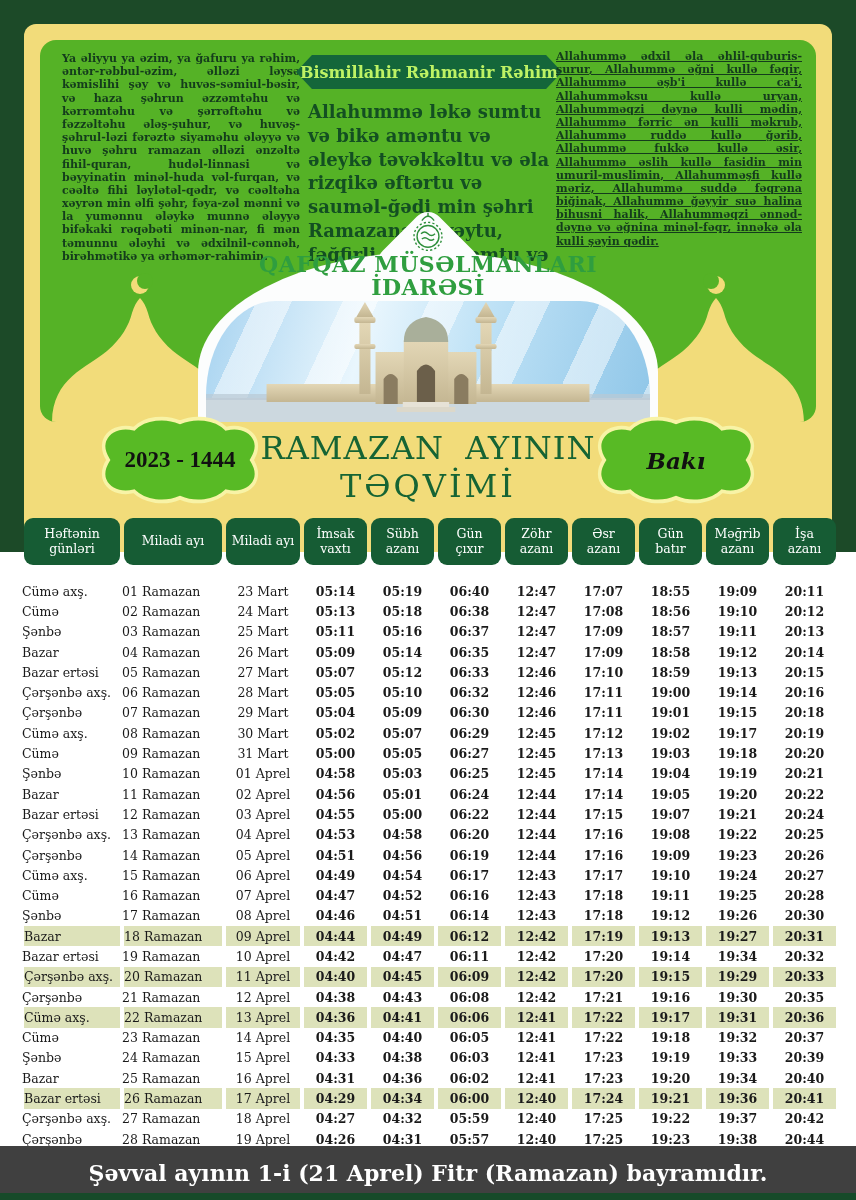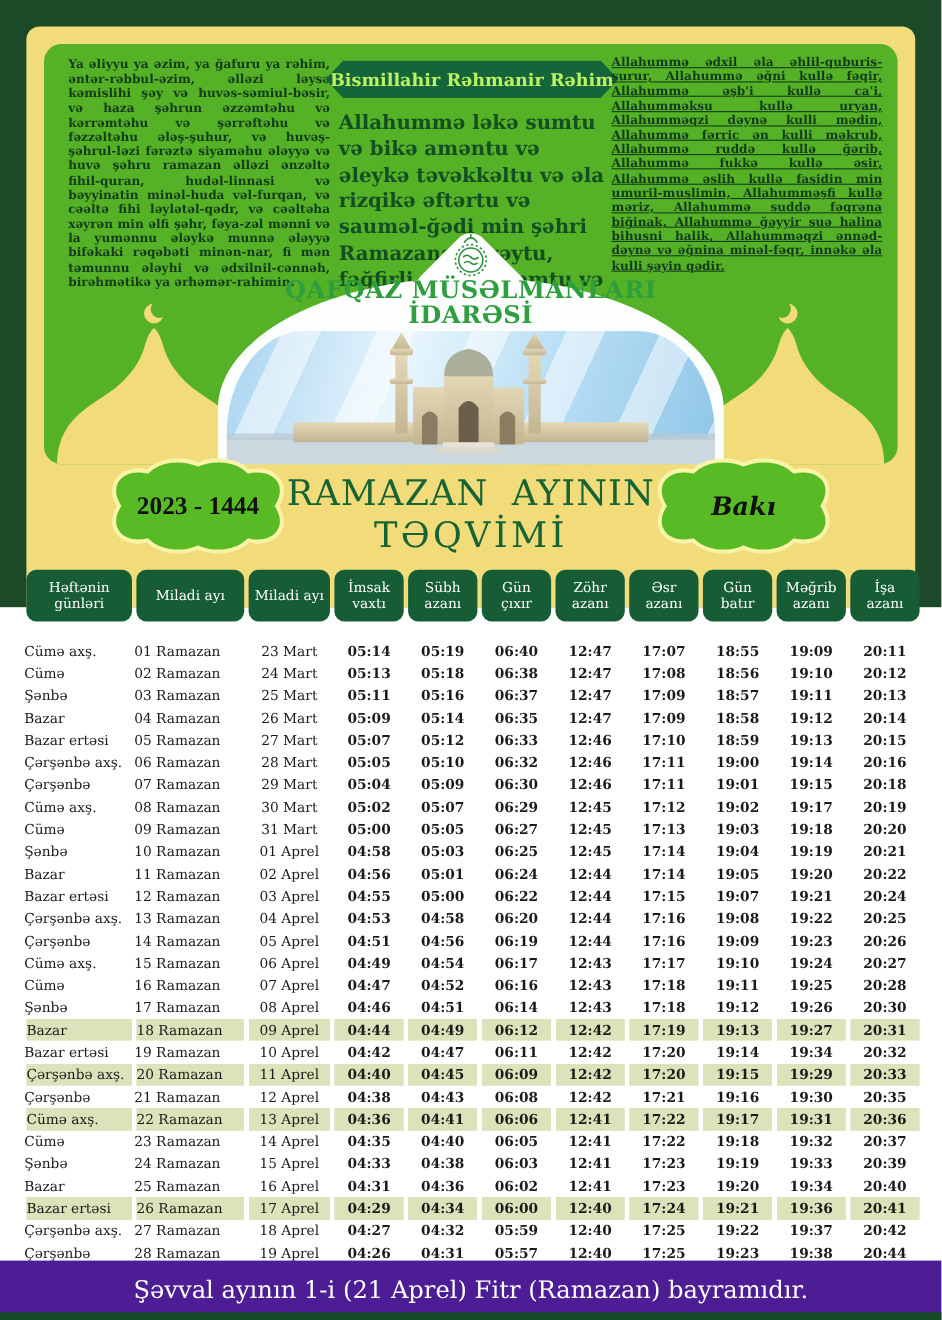--- a/index.html
+++ b/index.html
@@ -62,22 +62,22 @@
     align-items:center;justify-content:center;text-align:center;white-space:pre-line;
     font-size:12.5px;line-height:1.15;}
   table.cal td{height:20.3px;padding:0;font-size:12.5px;color:#1a1a1a;overflow:hidden;
     white-space:nowrap;}
   td.c0{text-align:left;padding-left:6px;}
   td.c1{text-align:left;padding-left:14px;}
   td.c2{text-align:center;padding-left:10px;}
   td.time{text-align:center;font-weight:bold;font-size:13px;}
   tr.hl td{background:#dde2ba;border-left:4px solid #ffffff;border-right:4px solid #ffffff;}
   
-  .footer{position:absolute;left:0;top:1146px;width:856px;height:54px;background:#4c1d95;
-    color:#ffffff;display:flex;align-items:center;justify-content:center;font-weight:normal;
+  .footer{position:absolute;left:0;top:1146px;width:856px;height:54px;background:#404040;
+    color:#ffffff;display:flex;align-items:center;justify-content:center;font-weight:bold;
     font-size:22px;box-shadow:inset 0 -7px 0 #164a29;}
 </style>
 </head>
 <body>
 
 <div class="top-bg"></div>
 <div class="yellow-frame"></div>
 
 <div class="green-panel">
 

